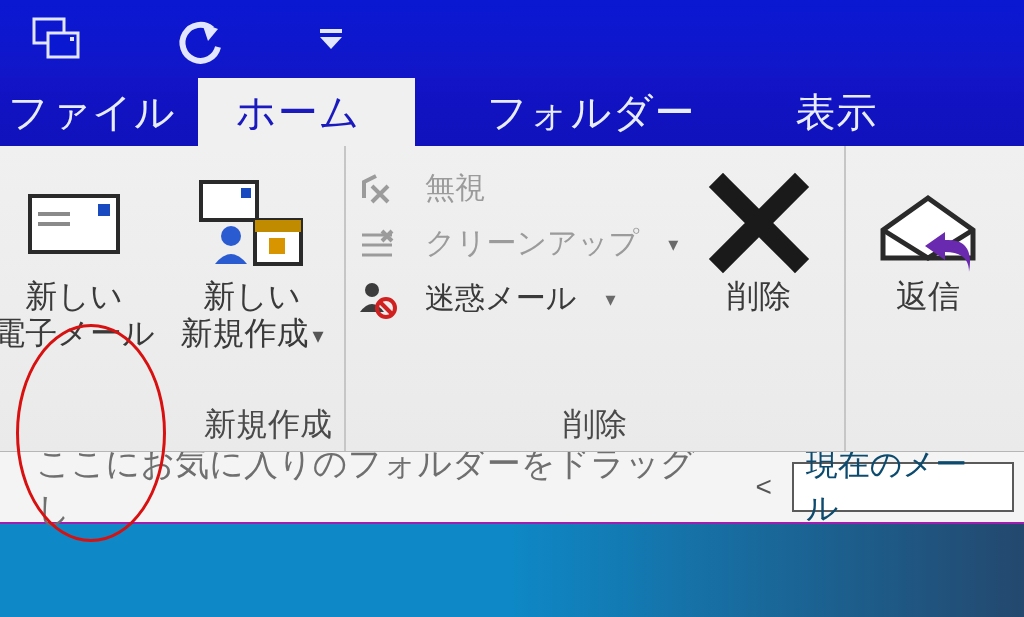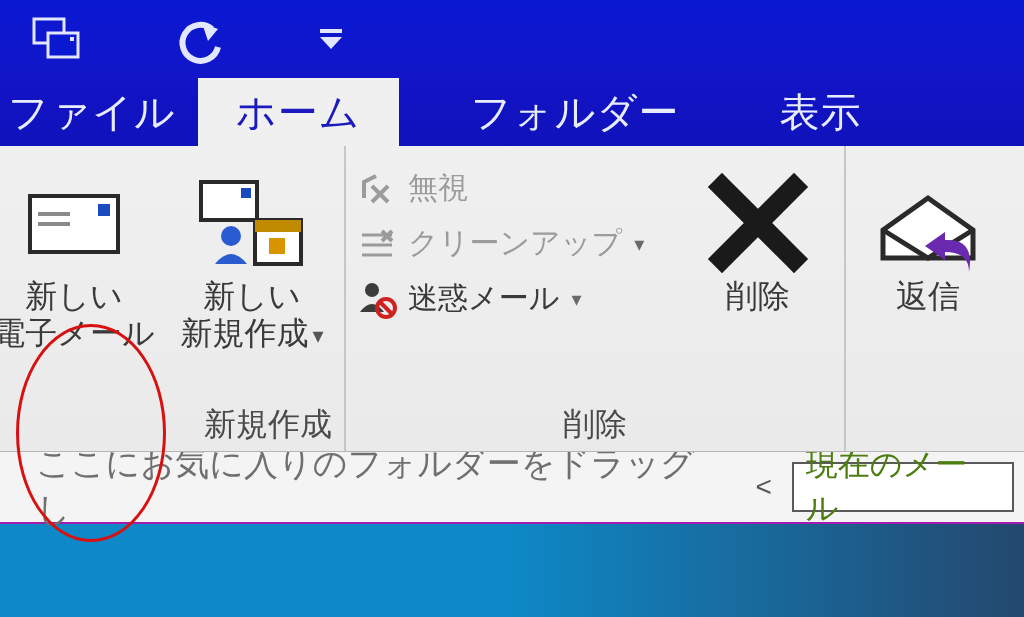--- a/index.html
+++ b/index.html
@@ -43,21 +43,21 @@
     height: 68px;
     display: flex;
     align-items: center;
     letter-spacing: 1px;
   }
   .tab.file { padding-left: 8px; padding-right: 22px; }
   .tab.active {
     background: linear-gradient(180deg, #f0f0f0 0%, #f0f0f0 100%);
     color: #1a1abf;
     padding-left: 38px;
-    padding-right: 38px;
+    padding-right: 54px;
   }
   .tab.send   { margin-left: 18px; }
   .tab.folder { margin-left: 42px; }
   .tab.view   { margin-left: 40px; padding-right: 12px; }
 
   
   .ribbon {
     background: linear-gradient(180deg, #f0f0f0 0%, #eaeaea 100%);
     height: 306px;
     display: flex;
@@ -108,21 +108,21 @@
   
   .stack {
     display: flex;
     flex-direction: column;
     gap: 14px;
     padding-top: 4px;
   }
   .stack .row {
     display: flex;
     align-items: center;
-    gap: 12px;
+    gap: 29px;
     font-size: 30px;
     color: #3a3a3a;
     white-space: nowrap;
   }
   .stack .row.disabled { color: #9b9b9b; }
   .stack .row.disabled svg * { stroke: #9b9b9b; fill: none; }
   .drop-tiny { font-size: 20px; color: #6a6a6a; }
 
   
   .annot {
@@ -152,21 +152,21 @@
   .search-box {
     margin-left: auto;
     margin-right: 10px;
     border: 2px solid #5a5a5a;
     background: #fff;
     height: 50px;
     display: flex;
     align-items: center;
     padding: 0 12px;
     font-size: 32px;
-    color: #4d7c0f;
+    color: #0c4a6e;
   }
 
   
   .darkrow {
     height: 93px;
     background: linear-gradient(90deg, #0e88c6 0%, #0e88c6 50%, #24486e 100%);
   }
 
   
   svg { overflow: visible; }

